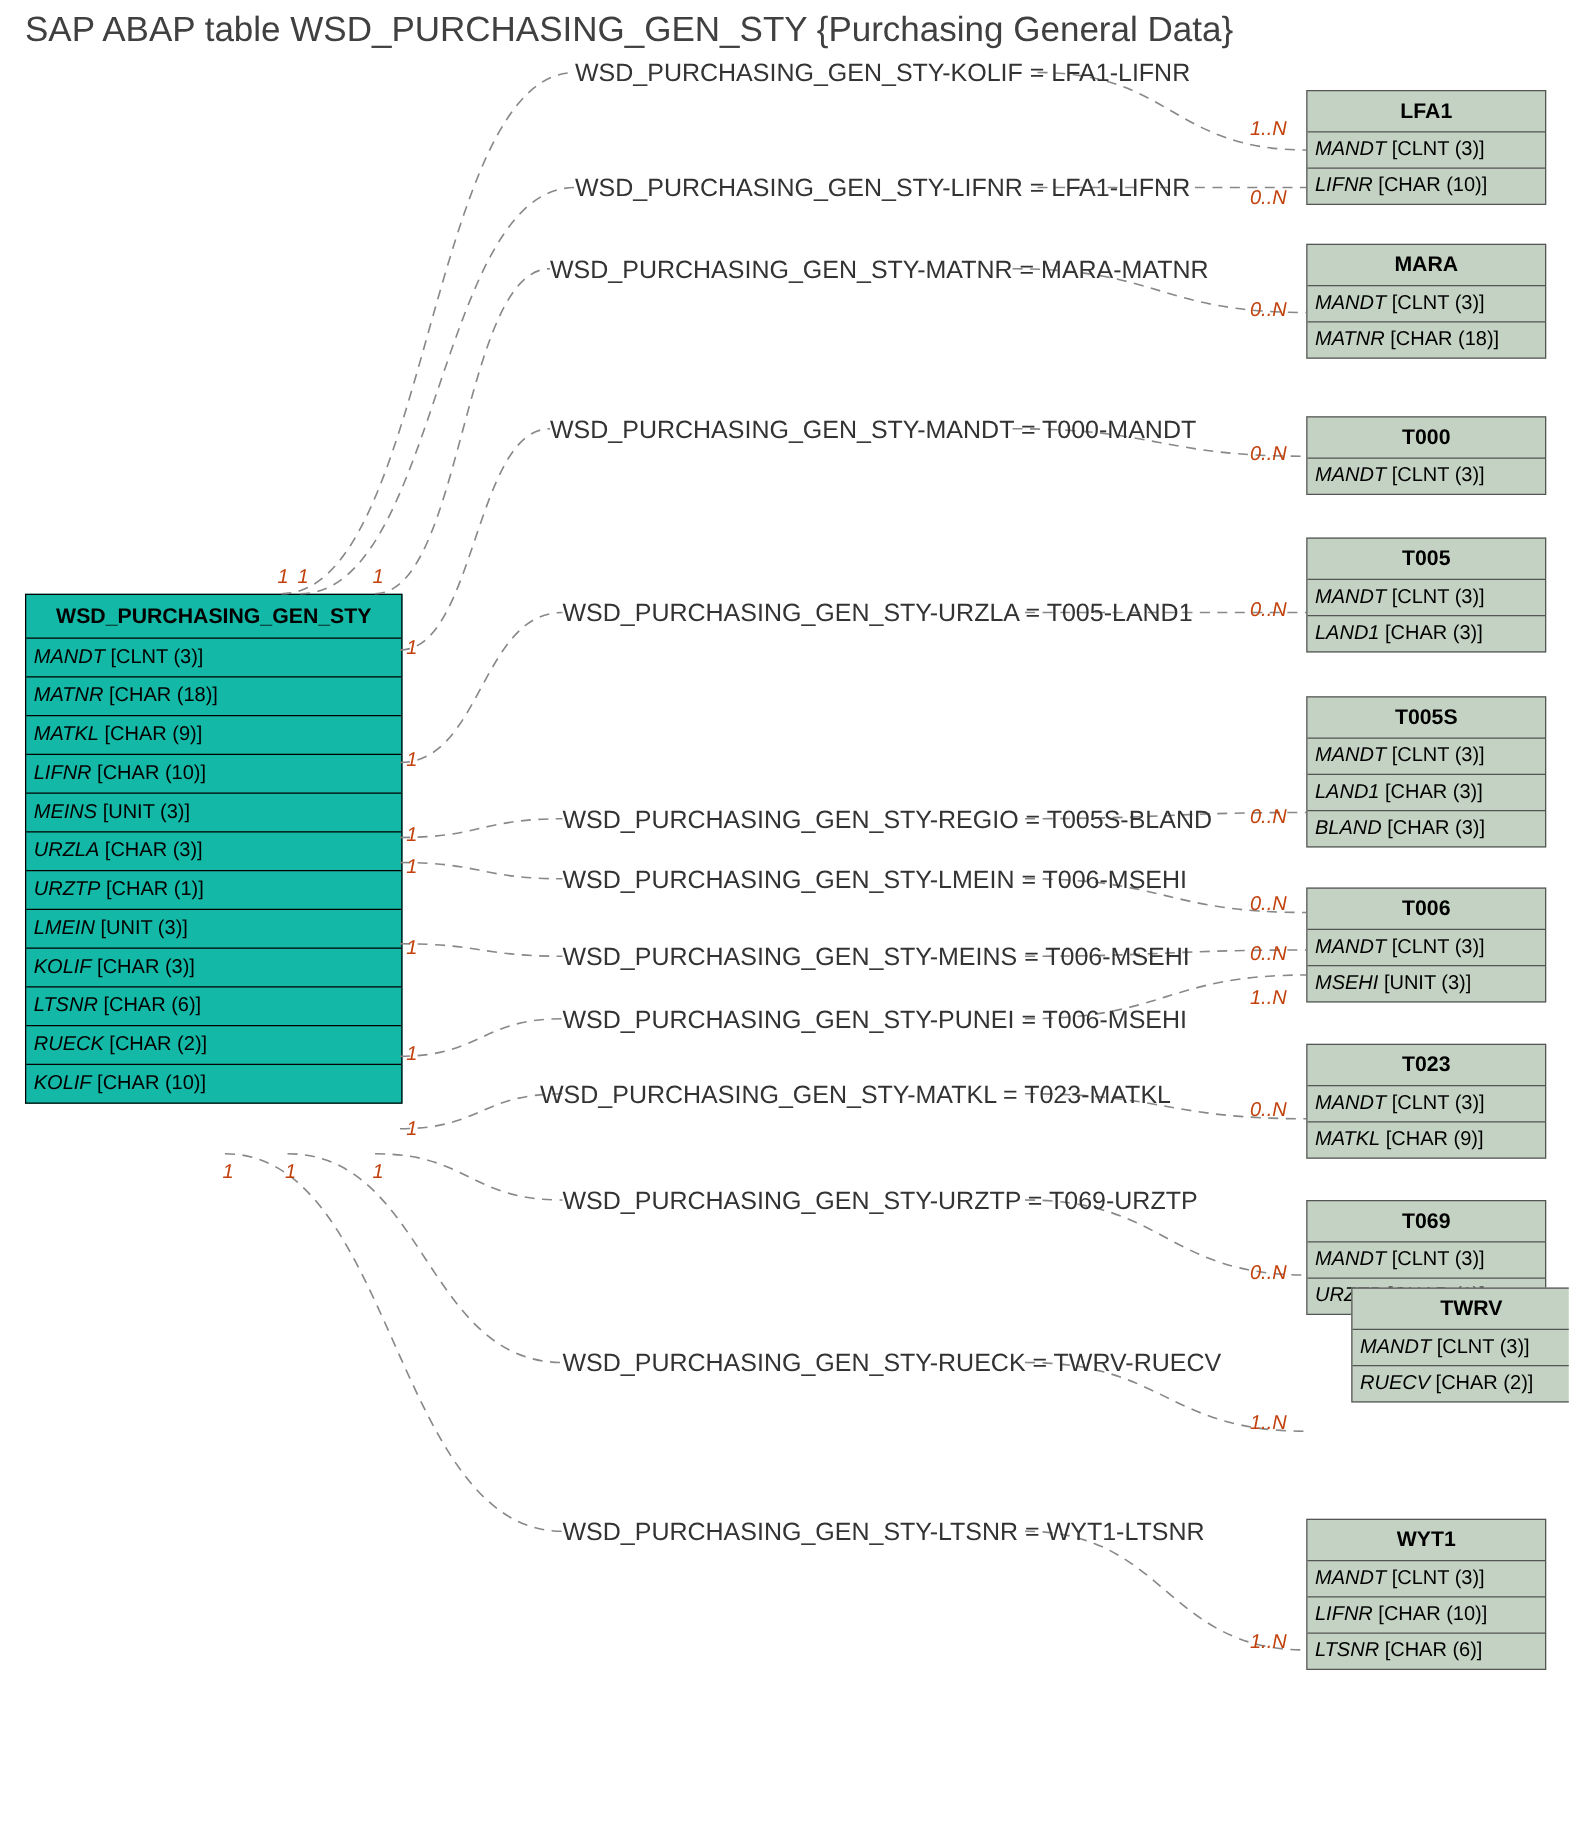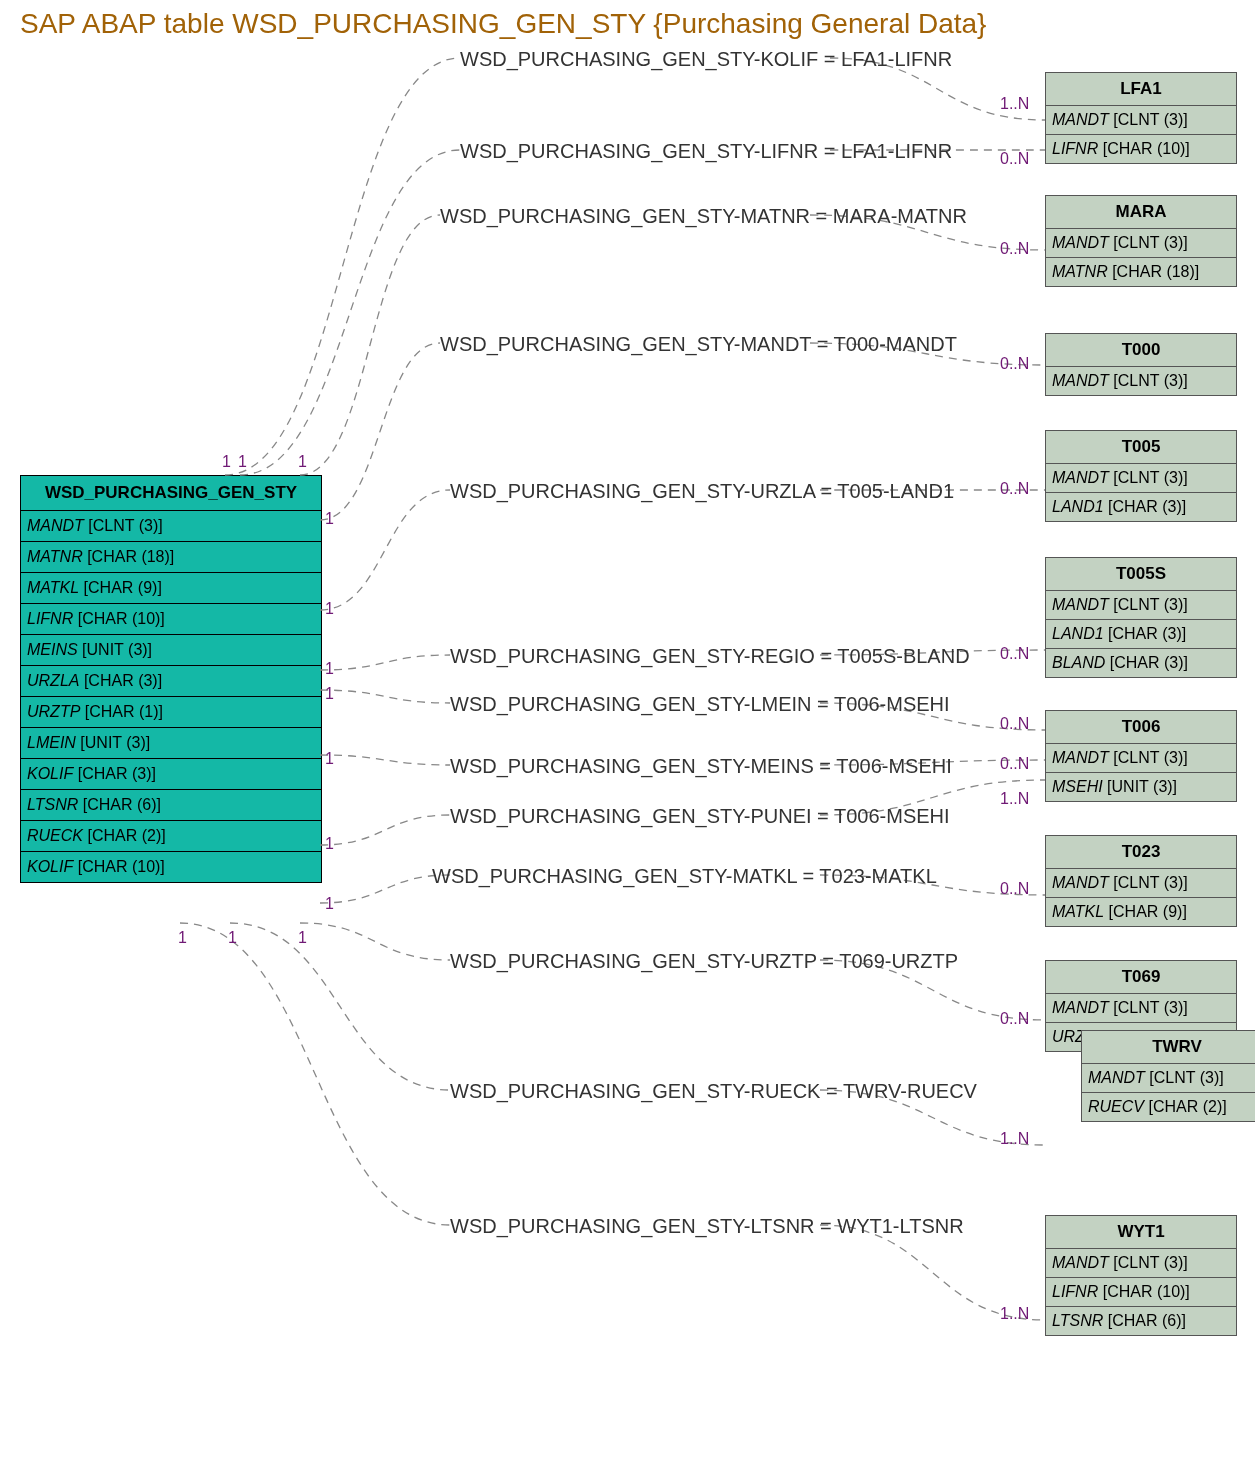--- a/index.html
+++ b/index.html
@@ -10,21 +10,21 @@
     width: 1255px;
     height: 1473px;
     position: relative;
     overflow: hidden;
   }
   .title {
     position: absolute;
     left: 20px;
     top: 8px;
     font-size: 28px;
-    color: #a16207;
+    color: #404040;
   }
   .entity {
     position: absolute;
     border: 1px solid #000;
     background: #14b8a6;
   }
   .entity .header {
     font-weight: bold;
     text-align: center;
     padding: 7px 6px;
@@ -62,22 +62,23 @@
 
   .rel-label {
     position: absolute;
     font-size: 20px;
     color: #333;
     white-space: nowrap;
   }
   .card {
     position: absolute;
     font-size: 16px;
-    color: #701a75;
-    white-space: nowrap;
+    color: #c2410c;
+    white-space: nowrap;
+    font-style: italic;
   }
   svg { position:absolute; left:0; top:0; pointer-events:none; }
 </style>
 </head>
 <body>
 
 <div class="title">SAP ABAP table WSD_PURCHASING_GEN_STY {Purchasing General Data}</div>
 
 <div class="entity" id="main-entity" style="left:20px; top:475px; width:300px;">
   <div class="header">WSD_PURCHASING_GEN_STY</div>

